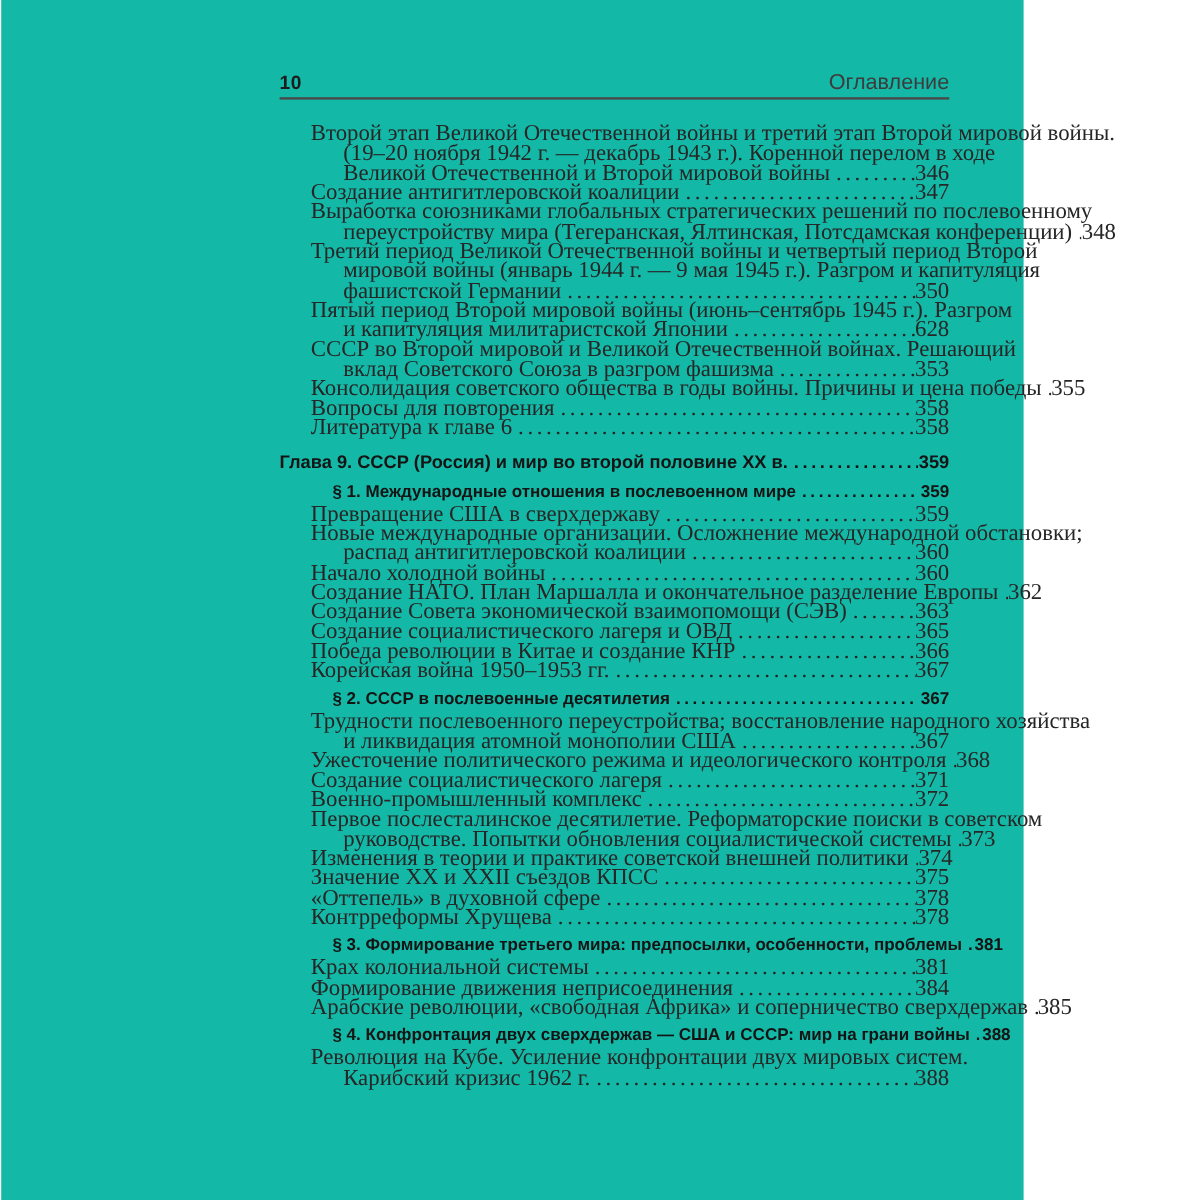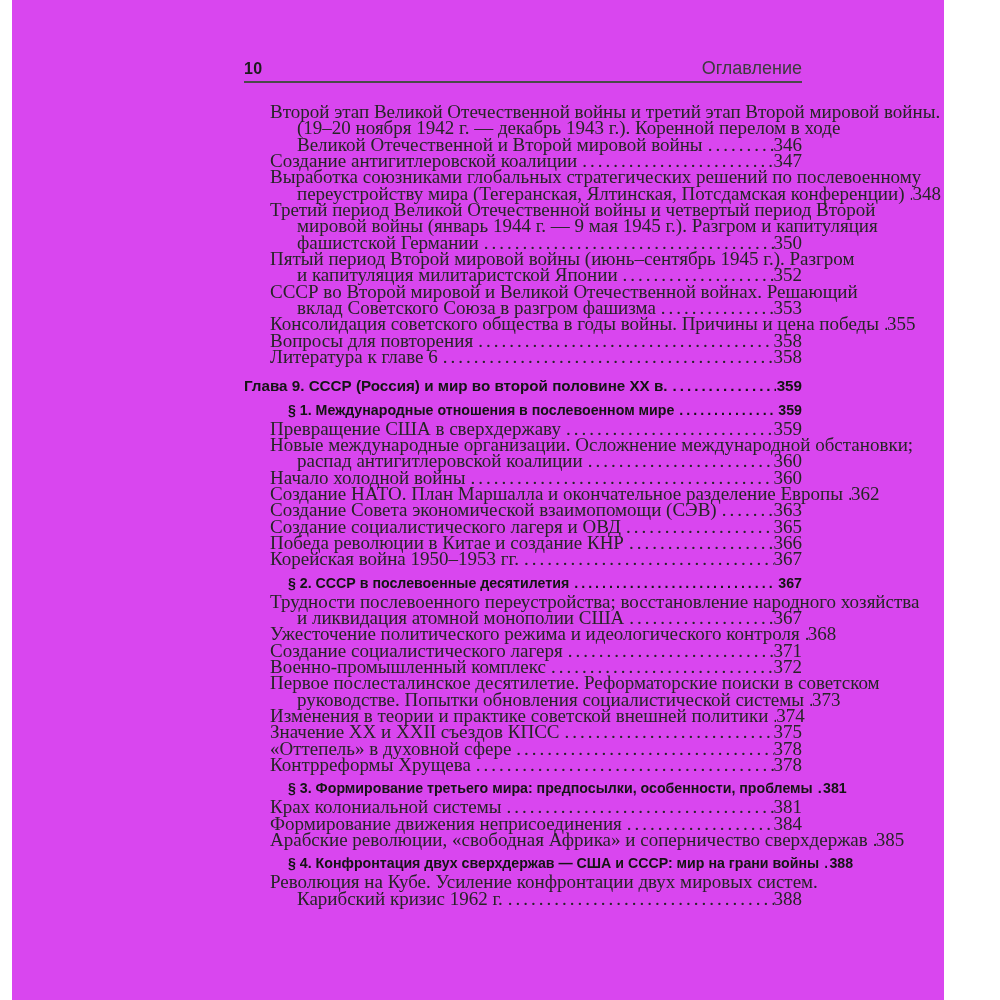--- a/index.html
+++ b/index.html
@@ -1,19 +1,19 @@
 <!DOCTYPE html>
 <html><head>
 <meta charset="utf-8">
 <style>
   * { margin: 0; padding: 0; box-sizing: border-box; }
   html, body { width: 1000px; height: 1000px; background: #ffffff; overflow: hidden; }
   body { font-family: "Liberation Serif", serif; color: #262626; }
 
-  .page { position: absolute; left: 12px; top: 0; width: 932px; height: 1000px; background: #d946ef; }
+  .page { position: absolute; left: 1px; top: 0; width: 852px; height: 1000px; background: #14b8a6; }
 
   .page-header {
     position: absolute; left: 232px; width: 558px; top: 58px;
     display: flex; justify-content: space-between; align-items: baseline;
   }
   .folio {
     font-family: "Liberation Sans", sans-serif; font-weight: bold;
     font-size: 16px; color: #1c1c1c; letter-spacing: 0.3px;
   }
   .running-title {
@@ -93,21 +93,21 @@
           <span class="txt">фашистской Германии</span>
           <span class="leader">................................................................................................................................................................</span>
           <span class="pg">350</span>
         </div>
       </div>
       <div class="toc-entry level-entry">
         <div class="toc-line"><span class="txt">Пятый период Второй мировой войны (июнь–сентябрь 1945 г.). Разгром</span></div>
         <div class="toc-line cont last">
           <span class="txt">и капитуляция милитаристской Японии</span>
           <span class="leader">................................................................................................................................................................</span>
-          <span class="pg">352</span>
+          <span class="pg">628</span>
         </div>
       </div>
       <div class="toc-entry level-entry">
         <div class="toc-line"><span class="txt">СССР во Второй мировой и Великой Отечественной войнах. Решающий</span></div>
         <div class="toc-line cont last">
           <span class="txt">вклад Советского Союза в разгром фашизма</span>
           <span class="leader">................................................................................................................................................................</span>
           <span class="pg">353</span>
         </div>
       </div>

